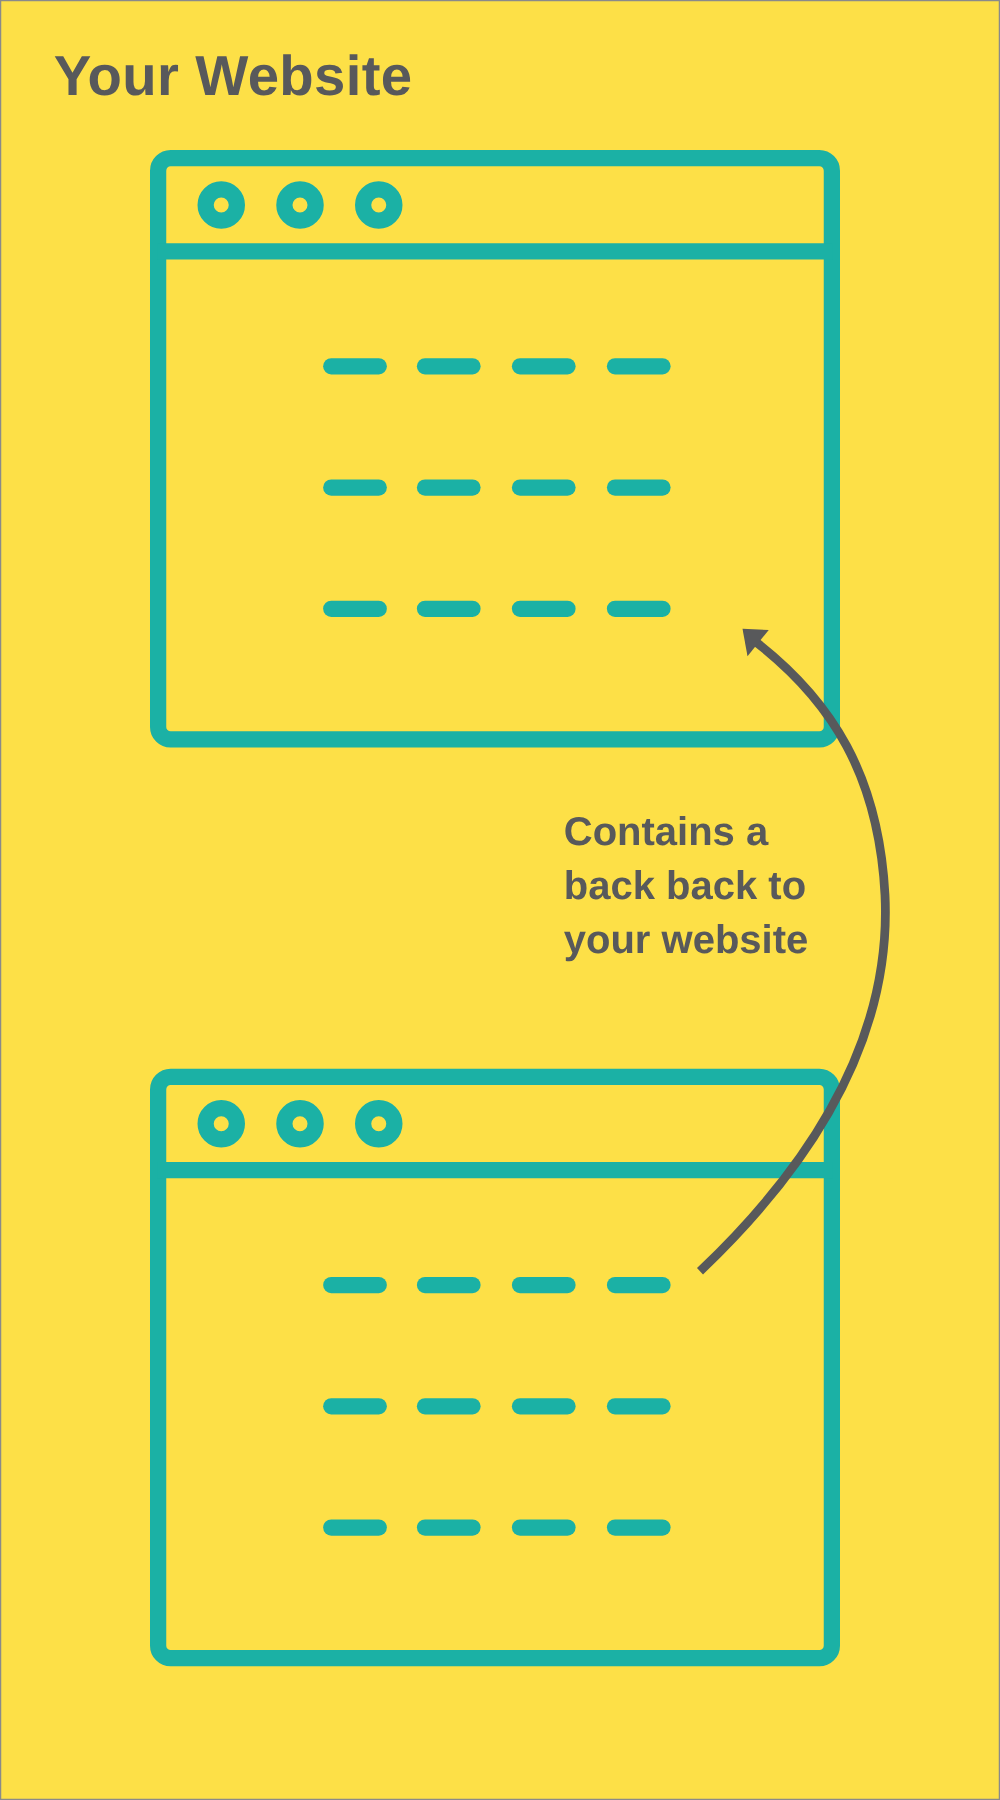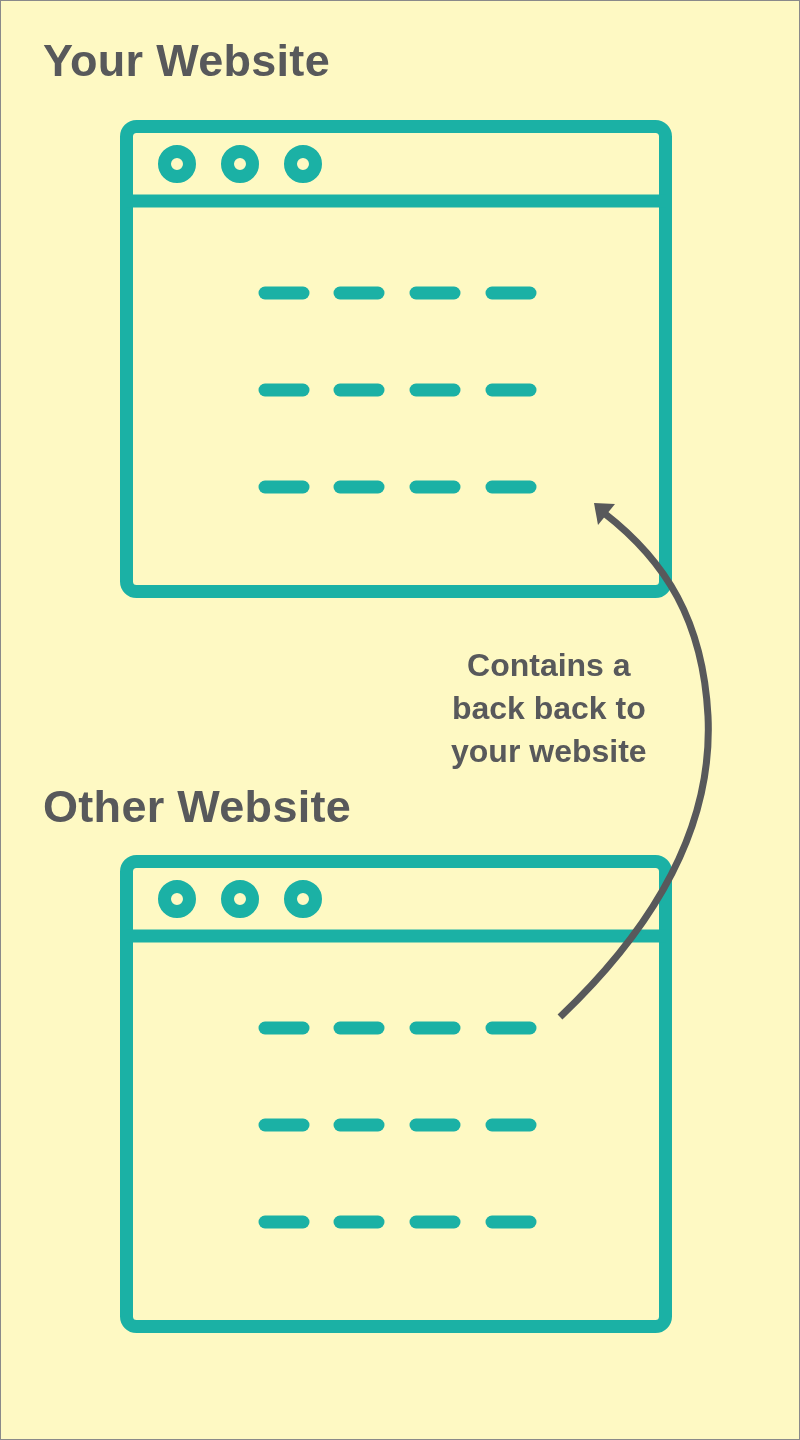--- a/index.html
+++ b/index.html
@@ -1,50 +1,49 @@
 <!DOCTYPE html>
 <html><head>
   <meta charset="utf-8">
   <style>
     html, body { margin: 0; padding: 0; background: #ffffff; }
     body { width: 800px; height: 1440px; position: relative; overflow: hidden; }
     .frame {
       position: absolute; left: 0; top: 0; width: 798px; height: 1438px;
-      border: 1px solid #8a8a8a; background: #fef9c3;
+      border: 1px solid #8a8a8a; background: #fde047;
     }
     .heading {
       position: absolute;
       font-family: "Liberation Sans", sans-serif;
       font-weight: bold;
       font-size: 45px;
       color: #58595b;
       letter-spacing: 0.3px;
       white-space: nowrap;
       line-height: 1;
     }
     .caption {
       position: absolute;
       font-family: "Liberation Sans", sans-serif;
       font-weight: bold;
       font-size: 32px;
       line-height: 43px;
       color: #58595b;
       white-space: nowrap;
     }
-    .caption span { display: block; text-align: center; }
+    .caption span { display: block; }
     svg.art { position: absolute; left: 0; top: 0; }
   </style>
 </head>
 <body>
 
 <div class="frame">
 
   <div class="heading" style="left:42px; top:37px;">Your Website</div>
 
-  <div class="heading" style="left:42px; top:783px;">Other Website</div>
 
   <div class="caption" style="left:450px; top:643px;">
     <span>Contains a</span>
     <span>back back to</span>
     <span>your website</span>
   </div>
 
   <svg class="art" width="800" height="1440" viewBox="0 0 800 1440" xmlns="http://www.w3.org/2000/svg">
 
     <g>

